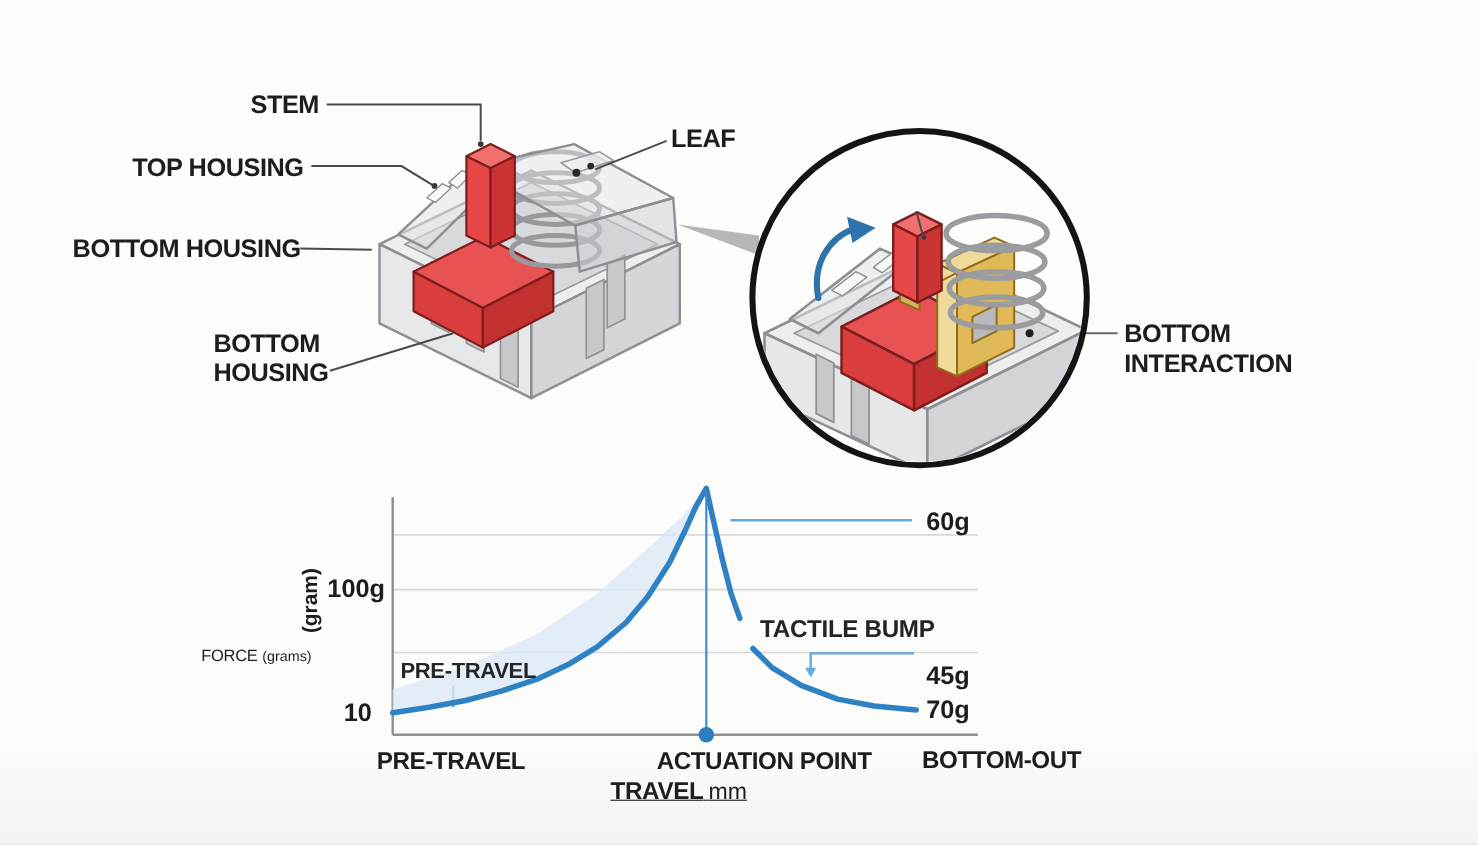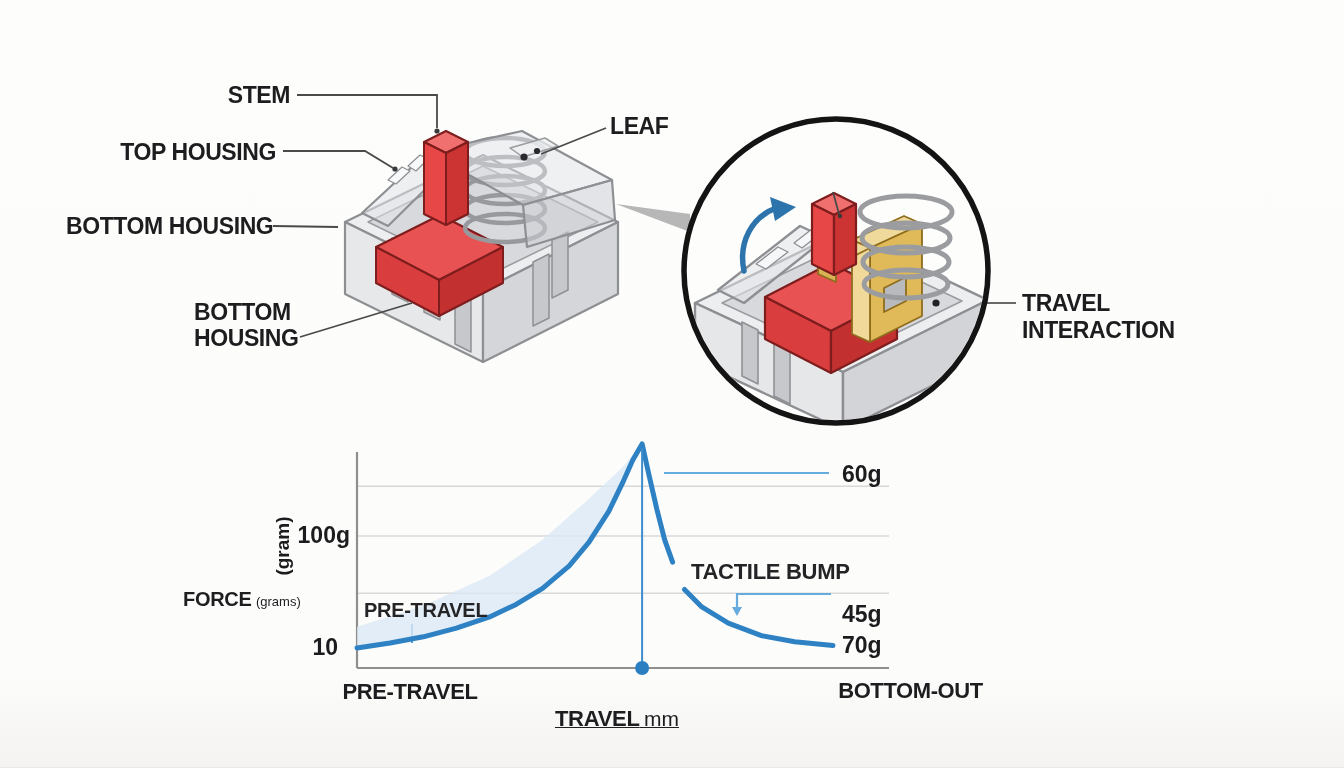--- a/index.html
+++ b/index.html
@@ -163,34 +163,35 @@
         <path d="M642.1,447.9 L642.1,666" stroke="#3d8dcc" stroke-width="2" fill="none"></path>
         <circle cx="642.1" cy="668" r="7" fill="#2b7fc1"></circle>
       </g>
   </svg>
 
   <div class="lbl" style="left:160px;top:82px;width:130px;text-align:right;">STEM</div>
   <div class="lbl" style="left:118px;top:139px;width:158px;text-align:right;">TOP HOUSING</div>
   <div class="lbl" style="left:66px;top:213px;width:202px;text-align:right;">BOTTOM HOUSING</div>
   <div class="lbl wrap" style="left:194px;top:299px;width:122px;">BOTTOM HOUSING</div>
   <div class="lbl" style="left:610px;top:113px;">LEAF</div>
-  <div class="lbl wrap" style="left:1022px;top:290px;width:165px;line-height:27px;">TRAVEL INTERACTION</div>
+  <div class="lbl wrap" style="left:1022px;top:290px;width:165px;line-height:27px;">BOTTOM INTERACTION</div>
 
   <div class="num rot" style="left:248px;top:535px;width:70px;">(gram)</div>
   <div class="num" style="left:293px;top:522px;width:57px;text-align:right;">100g</div>
   <div class="num" style="left:300px;top:634px;width:38px;text-align:right;">10</div>
   <div style="position:absolute;left:183px;top:588px;white-space:nowrap;">
-    <span style="font-weight:700;font-size:20px;letter-spacing:-0.3px;">FORCE</span>
+    <span style="font-weight:400;font-size:15px;letter-spacing:-0.3px;">FORCE</span>
     <span class="unit" style="font-size:13px;">(grams)</span>
   </div>
   <div class="inchart" style="left:364px;top:599px;">PRE-TRAVEL</div>
   <div class="inchart" style="left:691px;top:559px;font-size:22px;">TACTILE BUMP</div>
   <div class="num" style="left:842px;top:461px;">60g</div>
   <div class="num" style="left:842px;top:601px;">45g</div>
   <div class="num" style="left:842px;top:632px;">70g</div>
   <div class="xtick" style="left:340px;top:679px;width:140px;">PRE-TRAVEL</div>
+  <div class="xtick" style="left:597px;top:679px;width:180px;">ACTUATION POINT</div>
   <div class="xtick" style="left:838px;top:678px;width:145px;">BOTTOM-OUT</div>
   <div style="position:absolute;left:552px;top:706px;width:130px;text-align:center;white-space:nowrap;text-decoration:underline;">
     <span style="font-weight:700;font-size:22px;letter-spacing:-0.3px;">TRAVEL</span>
     <span class="unit" style="font-size:21px;">mm</span>
   </div>
 
 </div>
 
 </body></html>

